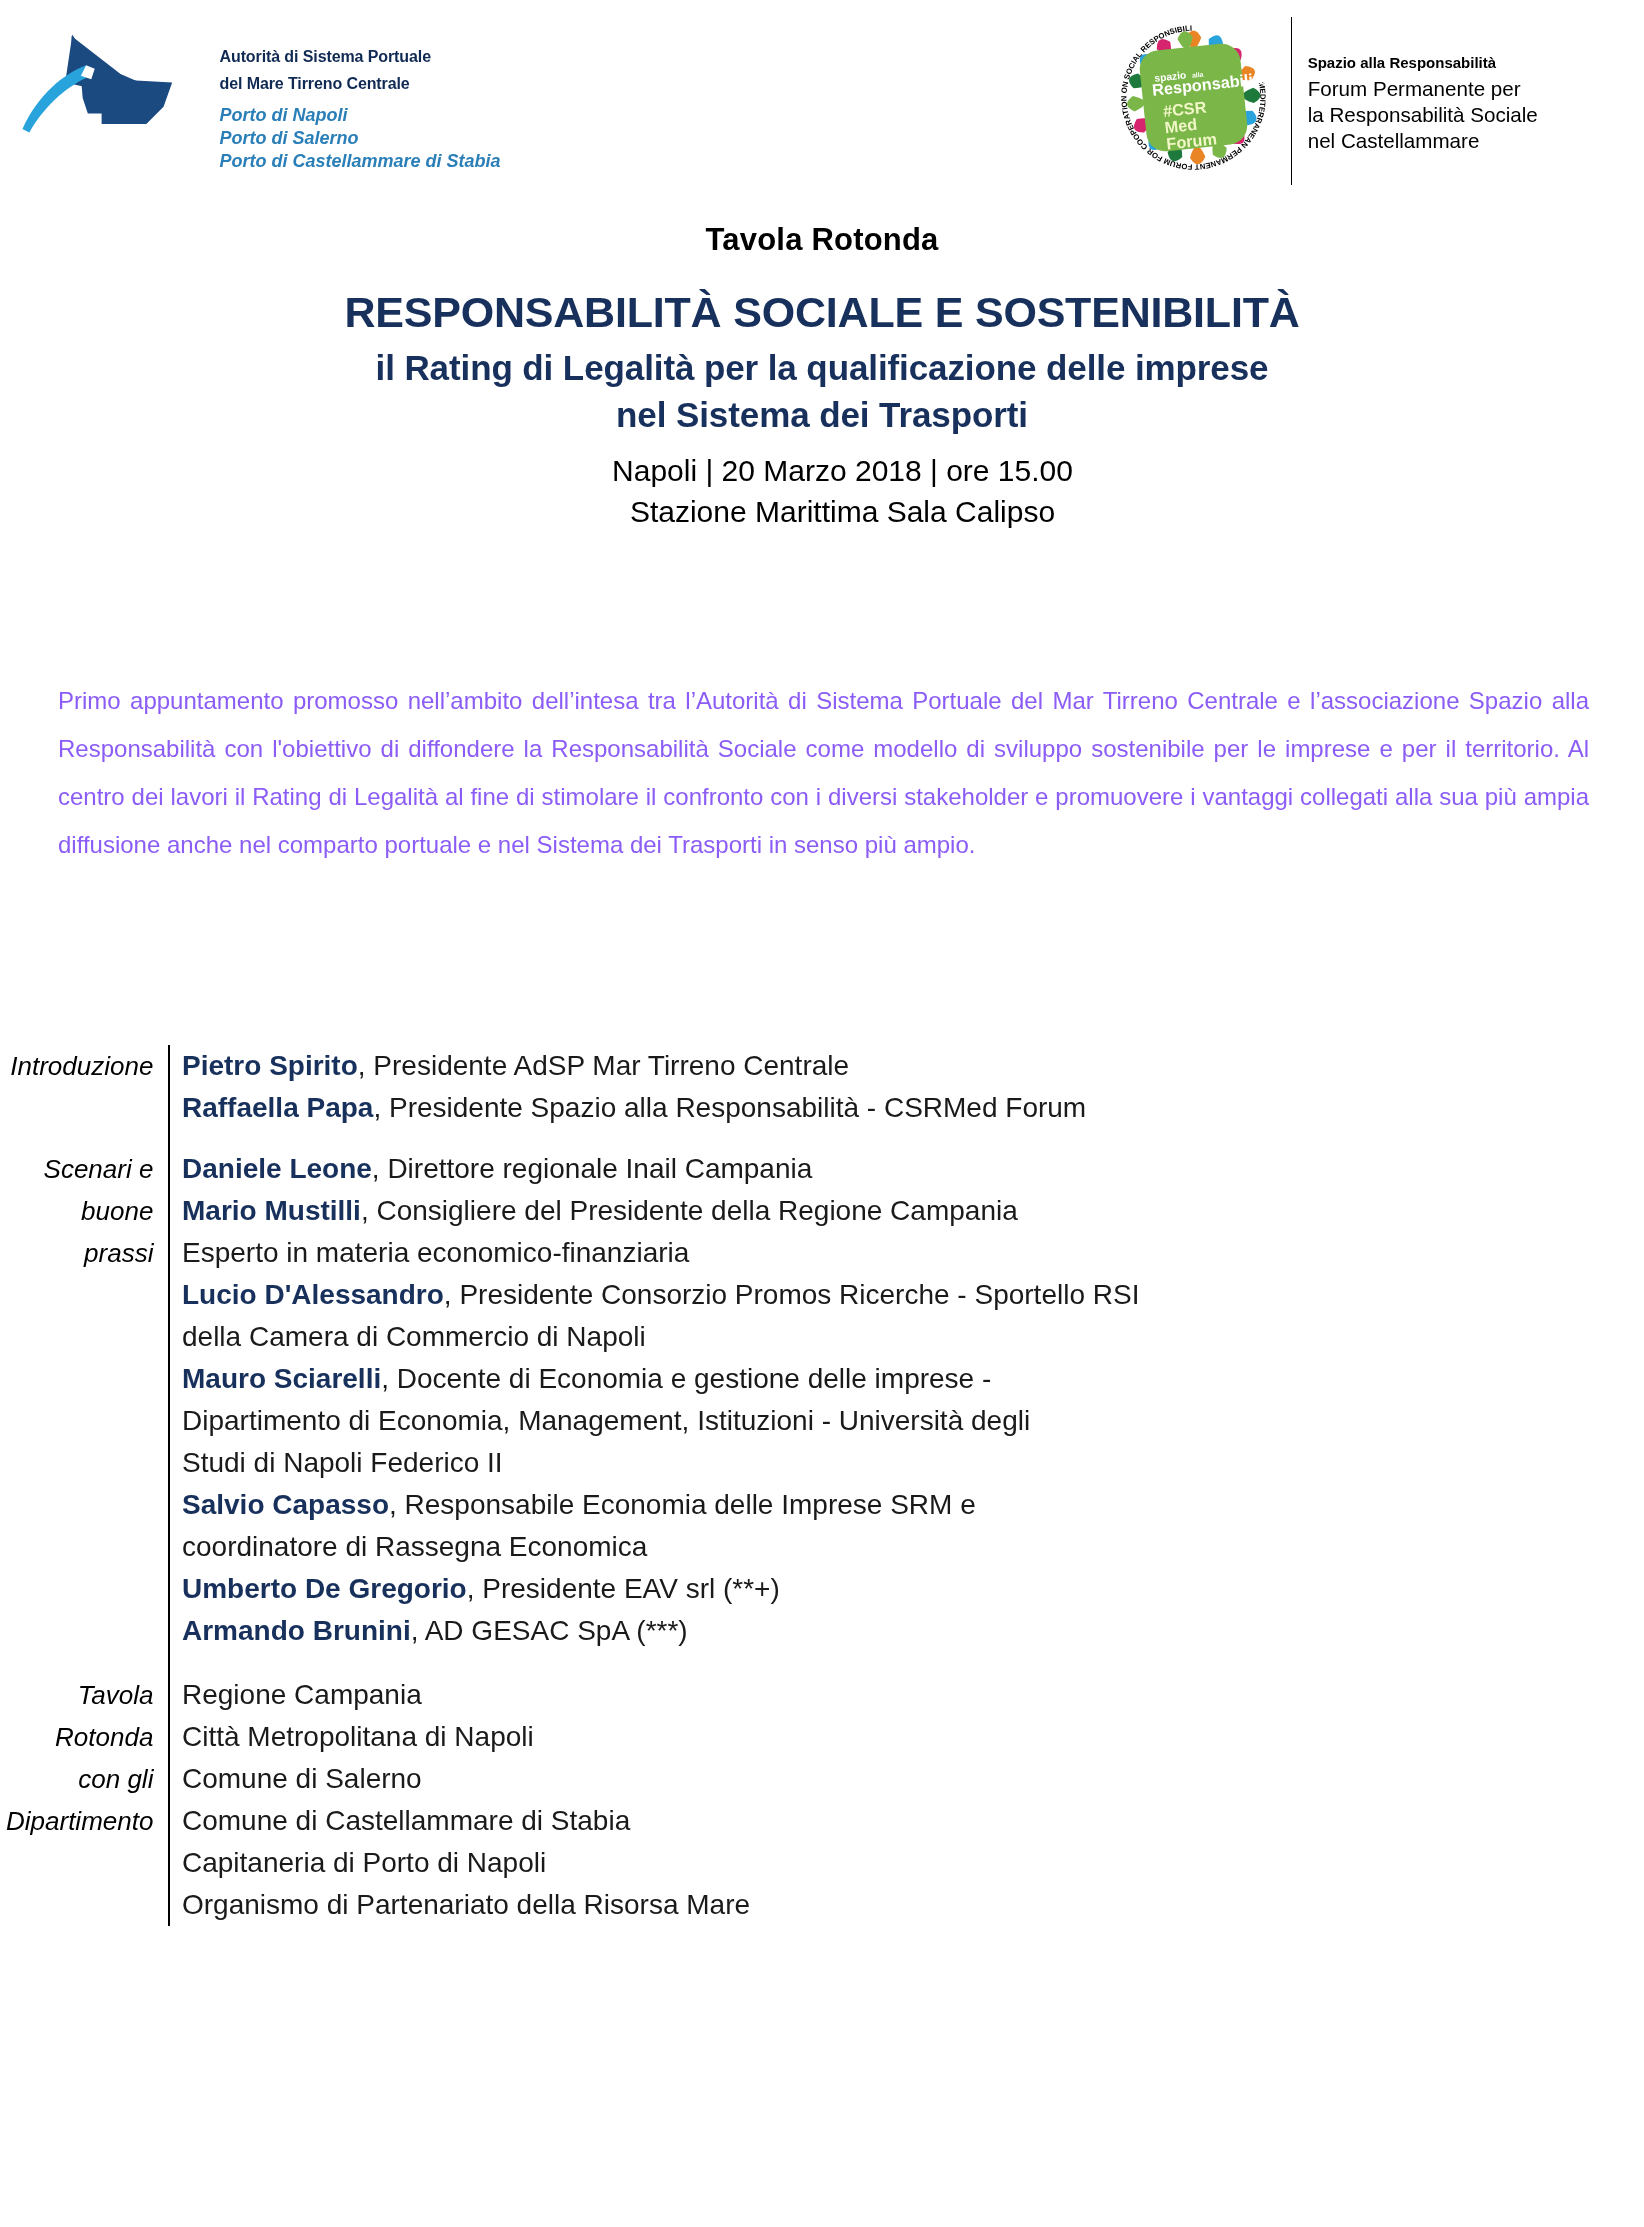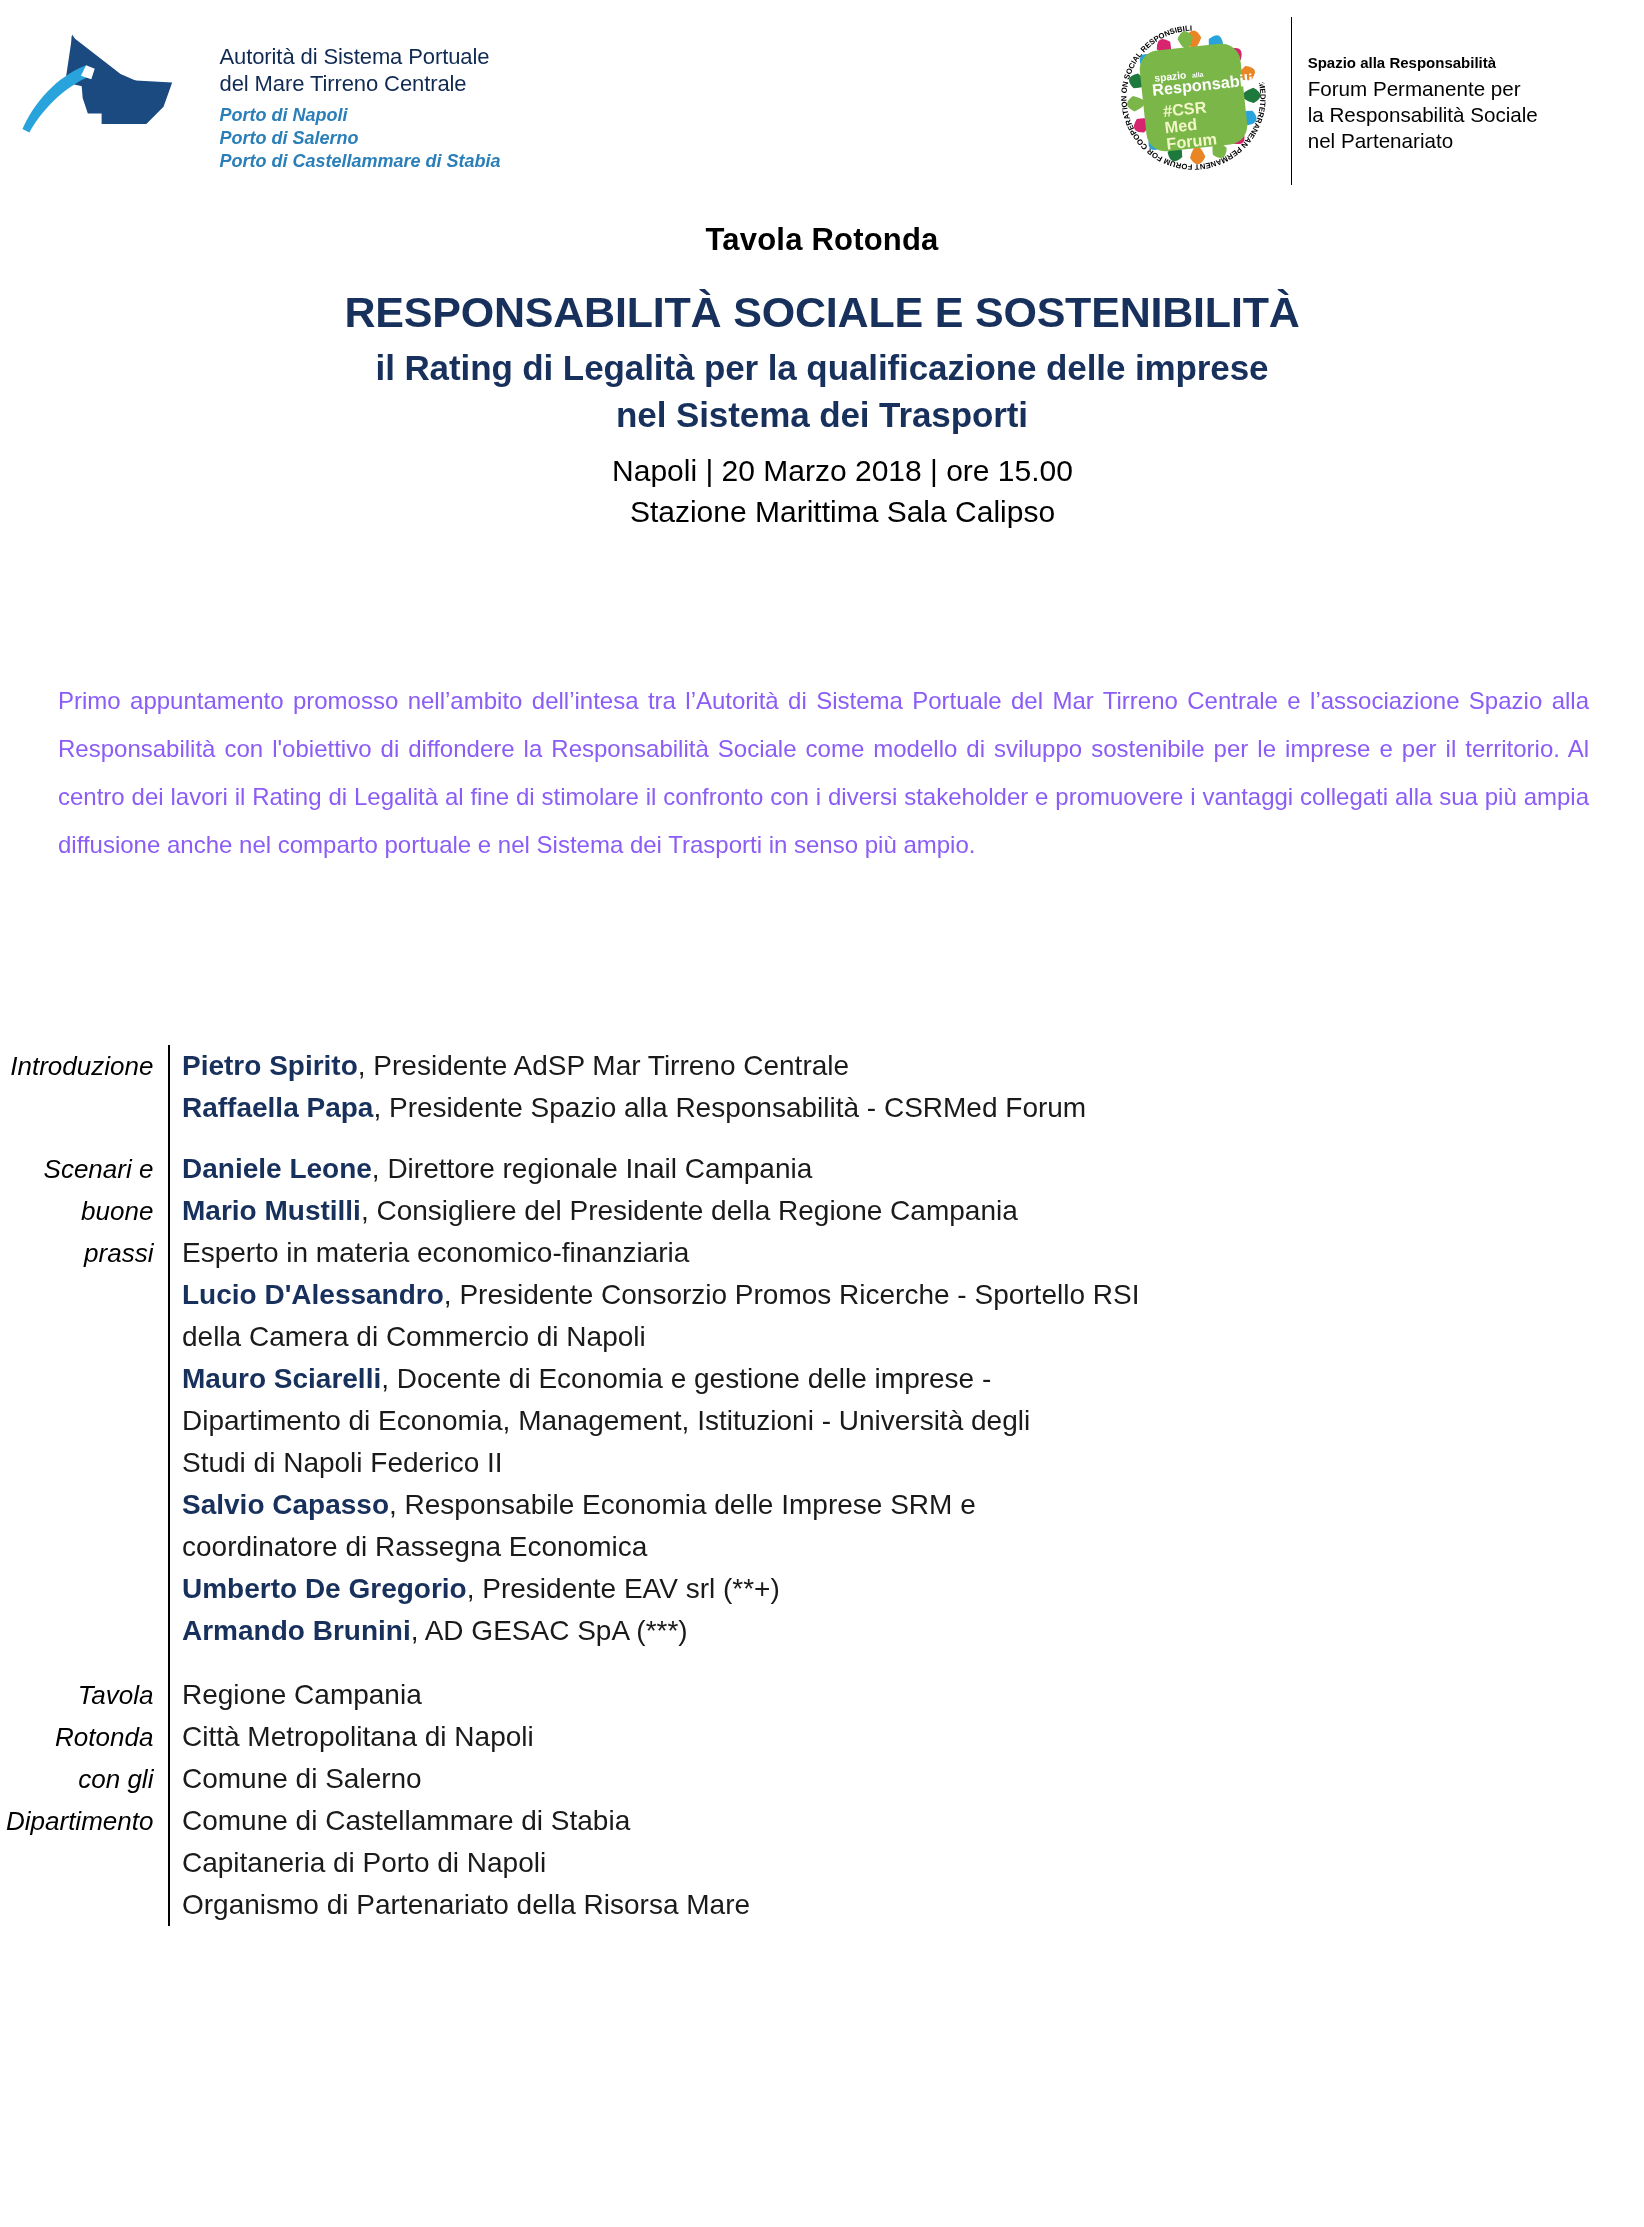--- a/index.html
+++ b/index.html
@@ -46,22 +46,22 @@
     flex: 0 0 auto;
   }
   .adsp-mark svg { display: block; }
 
   .adsp-text {
     margin-left: 15.5px;
     padding-top: 19px;
   }
   .adsp-line1, .adsp-line2 {
     font-family: "Liberation Sans", sans-serif;
-    font-weight: normal;
-    font-size: 22px;
+    font-weight: bold;
+    font-size: 16px;
     color: #102a54;
     letter-spacing: -0.1px;
     line-height: 27px;
     white-space: nowrap;
   }
   .adsp-port {
     font-family: "Liberation Sans", sans-serif;
     font-style: italic;
     font-weight: bold;
     font-size: 18px;
@@ -316,21 +316,21 @@
             <text x="58" y="133" font-family="Liberation Sans, sans-serif" font-size="19" font-weight="bold" fill="#f2f7c8">Med</text>
             <text x="58" y="152" font-family="Liberation Sans, sans-serif" font-size="19" font-weight="bold" fill="#f2f7c8">Forum</text>
           </g>
         </svg>
       </div>
       <div class="vline-head"></div>
       <div class="csr-text">
         <div class="csr-title">Spazio alla Responsabilità</div>
         <div class="csr-sub">Forum Permanente per</div>
         <div class="csr-sub">la Responsabilità Sociale</div>
-        <div class="csr-sub">nel Partenariato</div>
+        <div class="csr-sub">nel Castellammare</div>
       </div>
     </div>
   </div>
 
   <div class="titleblock">
     <div class="kicker">Tavola Rotonda</div>
     <div class="main-title">RESPONSABILITÀ SOCIALE E SOSTENIBILITÀ</div>
     <div class="sub-title">il Rating di Legalità per la qualificazione delle imprese</div>
     <div class="sub-title">nel Sistema dei Trasporti</div>
     <div class="meta-line">Napoli | 20 Marzo 2018 | ore 15.00</div>

